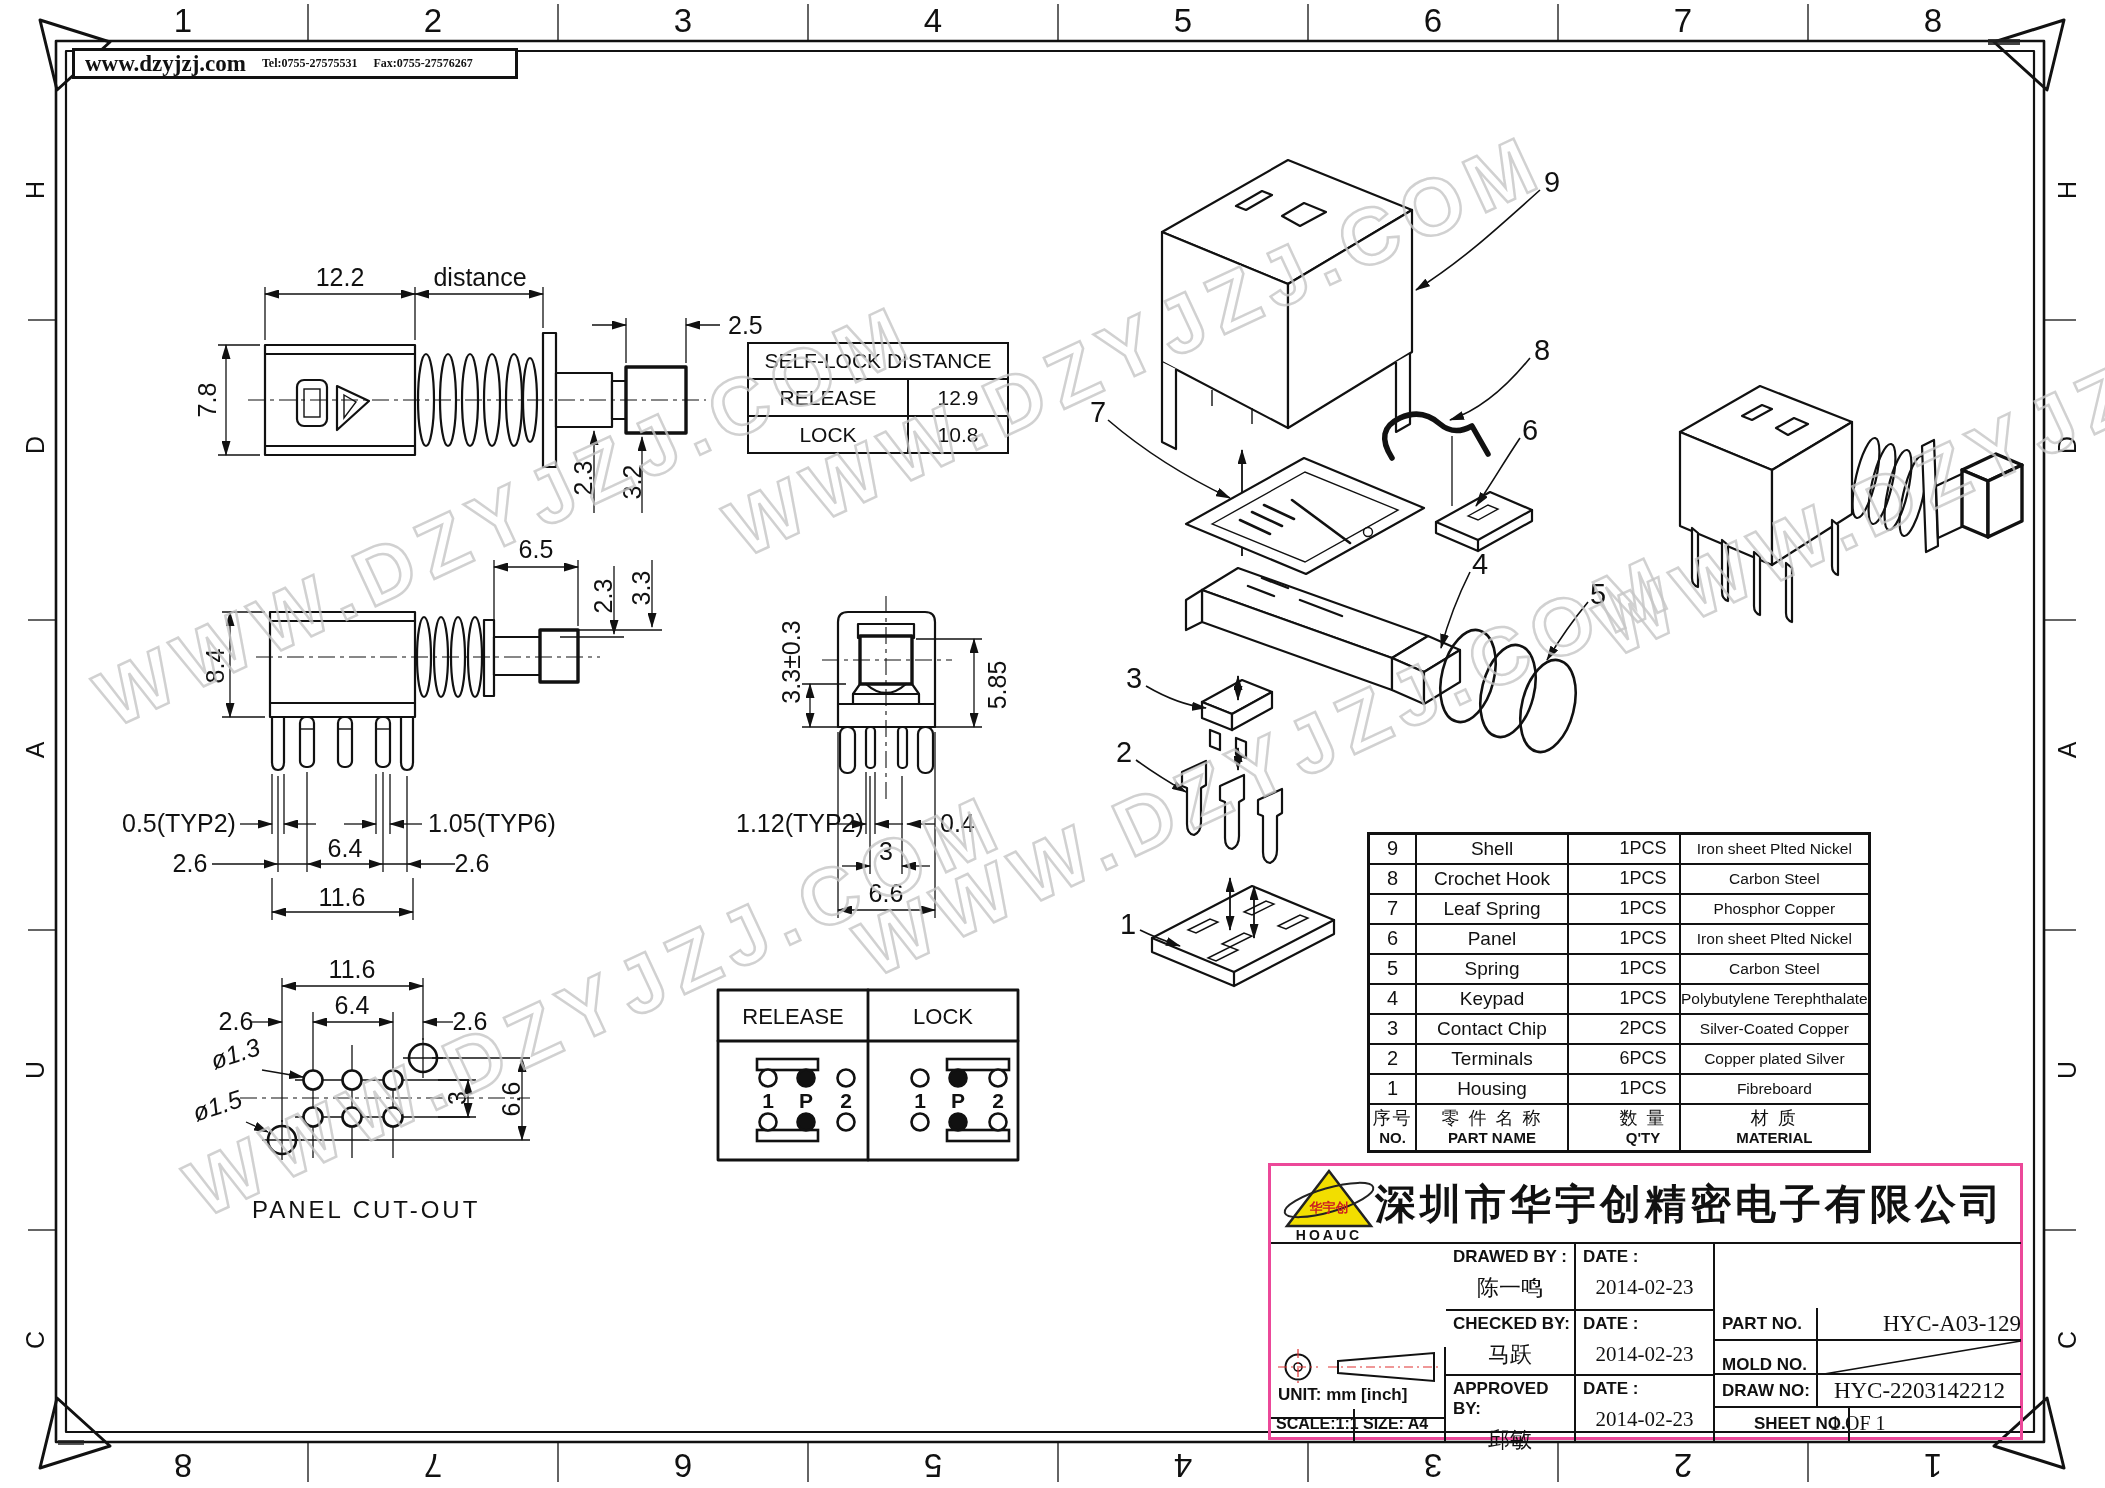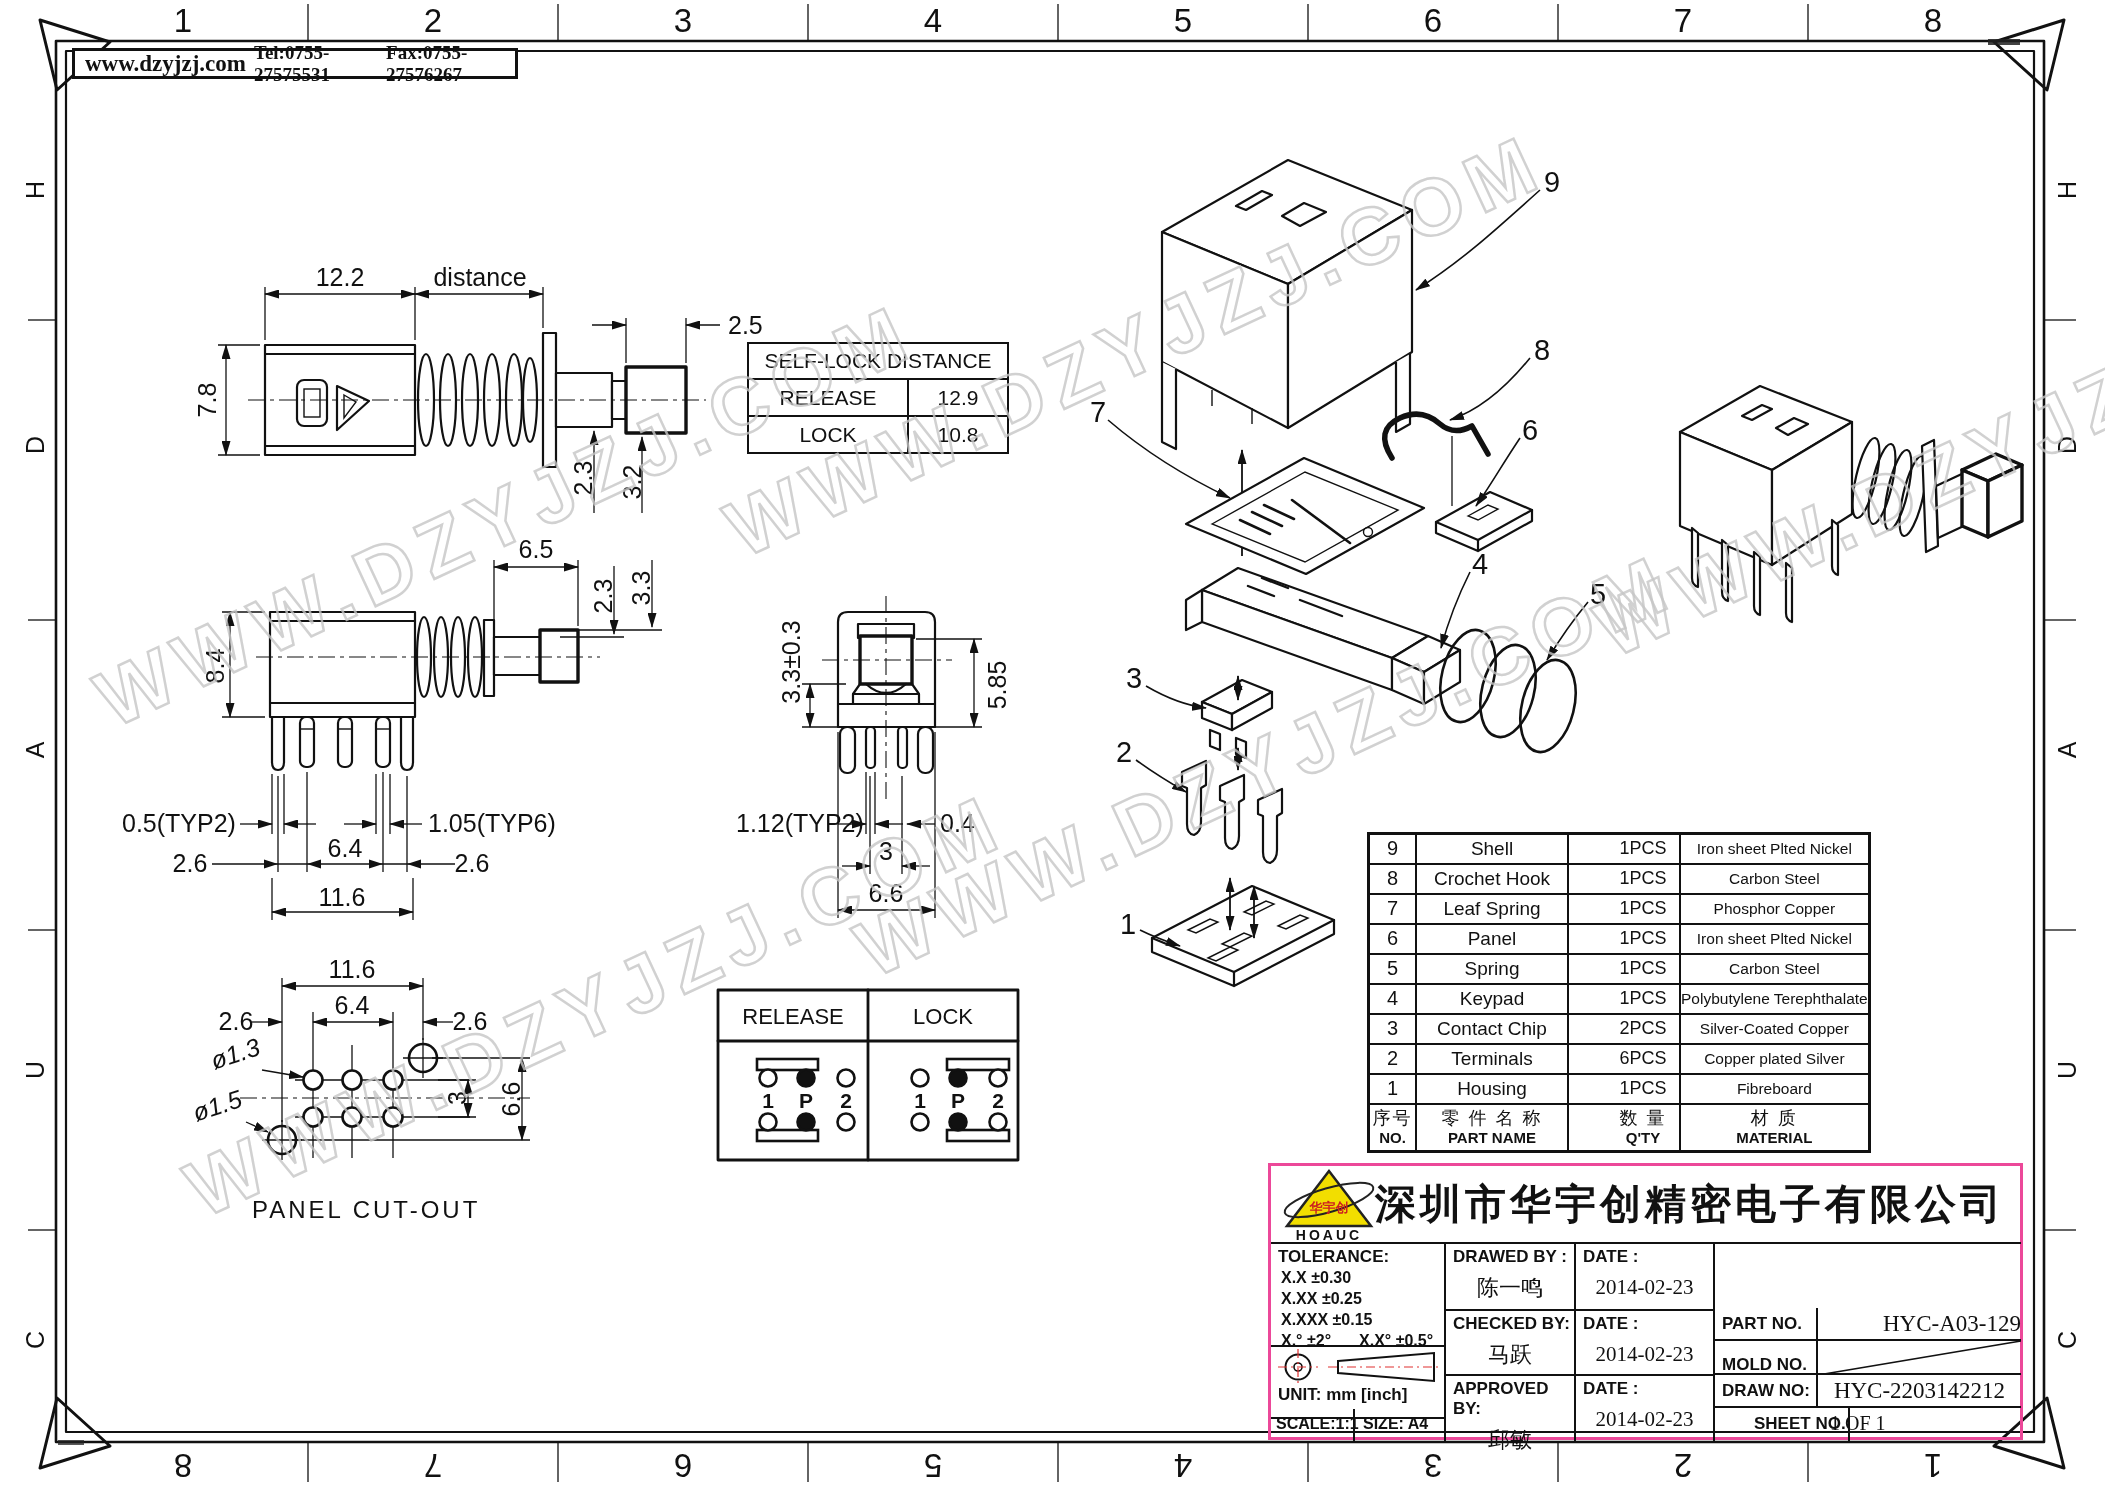--- a/index.html
+++ b/index.html
@@ -23,21 +23,21 @@
   .pt{font:bold 21px "Liberation Sans",sans-serif;fill:#111;}
   .pin{fill:#fff;stroke:#111;stroke-width:2.6;}
   .pinf{fill:#111;stroke:#111;stroke-width:2.6;}
   .bar{fill:#fff;stroke:#111;stroke-width:2.6;}
 
   .overlay{position:absolute;z-index:3;}
   
   #sitebox{left:72px;top:48px;width:446px;height:31px;border:3px solid #111;display:flex;
            align-items:center;font-family:"Liberation Serif",serif;font-weight:bold;box-sizing:border-box;background:#fff;}
   #sitebox .site{font-size:23px;margin-left:10px;}
-  #sitebox .tf{font-size:19px;margin-left:8px;}
+  #sitebox .tf{font-size:12px;margin-left:16px;}
   
   #locktbl{left:747px;top:342px;border-collapse:collapse;}
   #locktbl td{border:2.5px solid #111;text-align:center;font-size:21px;padding:0;}
   #locktbl .hd{width:256px;height:34px;}
   #locktbl .c1{width:158px;height:35px;}
   #locktbl .c2{width:98px;}
   
   #bom{left:1367px;top:832px;border-collapse:collapse;}
   #bom td{border:2px solid #111;text-align:center;padding:0;white-space:nowrap;}
   #bom{border:3px solid #111;}
@@ -589,30 +589,20 @@
   <div class="cell bB" style="left:0;top:0;width:750px;height:78px;">
     <svg width="96" height="74" style="position:absolute;left:10px;top:2px;">
       <polygon points="48,3 6,58 90,58" fill="#f2de00" stroke="#222" stroke-width="2.5"></polygon>
       <ellipse cx="48" cy="32" rx="46" ry="12" transform="rotate(-16 48 32)" fill="none" stroke="#222" stroke-width="2"></ellipse>
       <text x="48" y="44" text-anchor="middle" font-size="13" font-weight="bold" fill="#cc2020">华宇创</text>
       <text x="48" y="72" text-anchor="middle" font-size="14" font-weight="bold" letter-spacing="3" fill="#111">HOAUC</text>
     </svg>
     <div id="company">深圳市华宇创精密电子有限公司</div>
   </div>
 
-  <div class="cell bR bB" style="left:0;top:78px;width:175px;height:103px;">
-    <div class="lab">TOLERANCE:</div>
-    <div class="tol">X.X    ±0.30</div>
-    <div class="tol">X.XX   ±0.25</div>
-    <div class="tol">X.XXX  ±0.15</div>
-    <div style="display:flex;gap:18px;">
-      <div class="tol">X.°  ±2°</div>
-      <div class="tol">X.X°  ±0.5°</div>
-    </div>
-  </div>
 
   <div class="cell bR bB" style="left:0;top:181px;width:175px;height:72px;">
     <svg width="170" height="38" style="position:absolute;left:3px;top:1px;">
       <circle cx="24" cy="19" r="12.5" fill="none" stroke="#111" stroke-width="2"></circle>
       <circle cx="24" cy="19" r="4" fill="none" stroke="#111" stroke-width="1.6"></circle>
       <line x1="4" y1="19" x2="44" y2="19" class="redcl"></line>
       <line x1="24" y1="1" x2="24" y2="37" class="redcl"></line>
       <polygon points="64,13 160,5 160,33 64,25" fill="none" stroke="#111" stroke-width="2"></polygon>
       <line x1="54" y1="19" x2="168" y2="19" class="redcl"></line>
     </svg>

